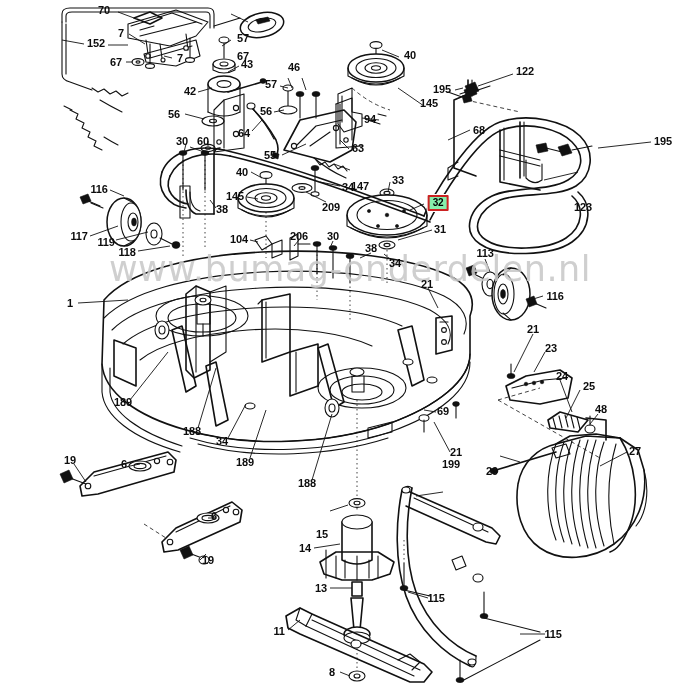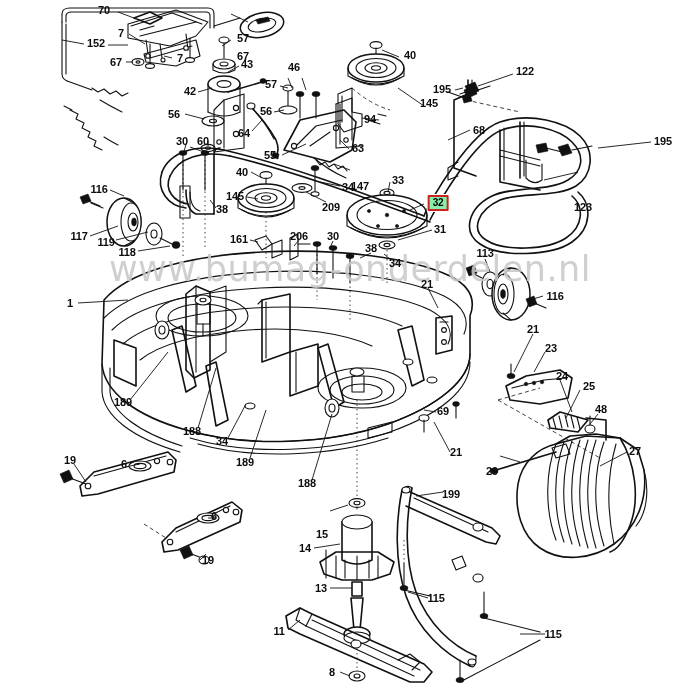--- a/index.html
+++ b/index.html
@@ -615,21 +615,21 @@
       <div class="callout" style="left: 348px; top: 187px;">34</div>
       <div class="callout" style="left: 99px; top: 189px;">116</div>
       <div class="callout hl" style="left: 438px; top: 203px;">32</div>
       <div class="callout" style="left: 235px; top: 196px;">145</div>
       <div class="callout" style="left: 331px; top: 207px;">209</div>
       <div class="callout" style="left: 222px; top: 209px;">38</div>
       <div class="callout" style="left: 440px; top: 229px;">31</div>
       <div class="callout" style="left: 79px; top: 236px;">117</div>
       <div class="callout" style="left: 106px; top: 242px;">119</div>
       <div class="callout" style="left: 127px; top: 252px;">118</div>
-      <div class="callout" style="left: 239px; top: 239px;">161</div>
+      <div class="callout" style="left: 239px; top: 239px;">104</div>
       <div class="callout" style="left: 299px; top: 236px;">206</div>
       <div class="callout" style="left: 333px; top: 236px;">30</div>
       <div class="callout" style="left: 371px; top: 248px;">38</div>
       <div class="callout" style="left: 395px; top: 263px;">34</div>
       <div class="callout" style="left: 485px; top: 253px;">113</div>
       <div class="callout" style="left: 427px; top: 284px;">21</div>
       <div class="callout" style="left: 555px; top: 296px;">116</div>
       <div class="callout" style="left: 70px; top: 303px;">1</div>
       <div class="callout" style="left: 533px; top: 329px;">21</div>
       <div class="callout" style="left: 551px; top: 348px;">23</div>
@@ -639,21 +639,21 @@
       <div class="callout" style="left: 601px; top: 409px;">48</div>
       <div class="callout" style="left: 443px; top: 411px;">69</div>
       <div class="callout" style="left: 635px; top: 451px;">27</div>
       <div class="callout" style="left: 192px; top: 431px;">188</div>
       <div class="callout" style="left: 222px; top: 441px;">34</div>
       <div class="callout" style="left: 456px; top: 452px;">21</div>
       <div class="callout" style="left: 245px; top: 462px;">189</div>
       <div class="callout" style="left: 492px; top: 455px; margin-top: 16px;">29</div>
       <div class="callout" style="left: 70px; top: 460px;">19</div>
       <div class="callout" style="left: 124px; top: 464px;">6</div>
-      <div class="callout" style="left: 451px; top: 494px;">199</div>
+      <div class="callout" style="left: 451px; top: 464px;">199</div>
       <div class="callout" style="left: 307px; top: 483px;">188</div>
       <div class="callout" style="left: 322px; top: 511px; margin-top: 23px;">15</div>
       <div class="callout" style="left: 214px; top: 516px;">6</div>
       <div class="callout" style="left: 208px; top: 560px;">19</div>
       <div class="callout" style="left: 305px; top: 548px;">14</div>
       <div class="callout" style="left: 321px; top: 588px;">13</div>
       <div class="callout" style="left: 436px; top: 598px;">115</div>
       <div class="callout" style="left: 279px; top: 631px;">11</div>
       <div class="callout" style="left: 553px; top: 634px;">115</div>
       <div class="callout" style="left: 332px; top: 672px;">8</div>

